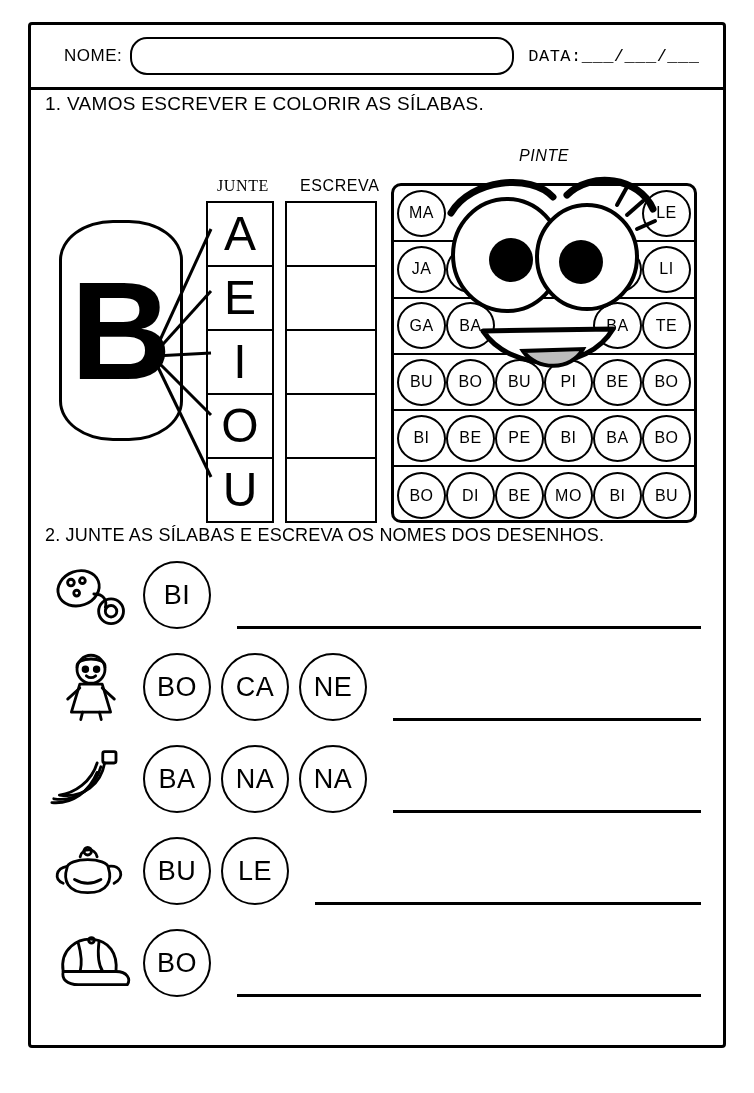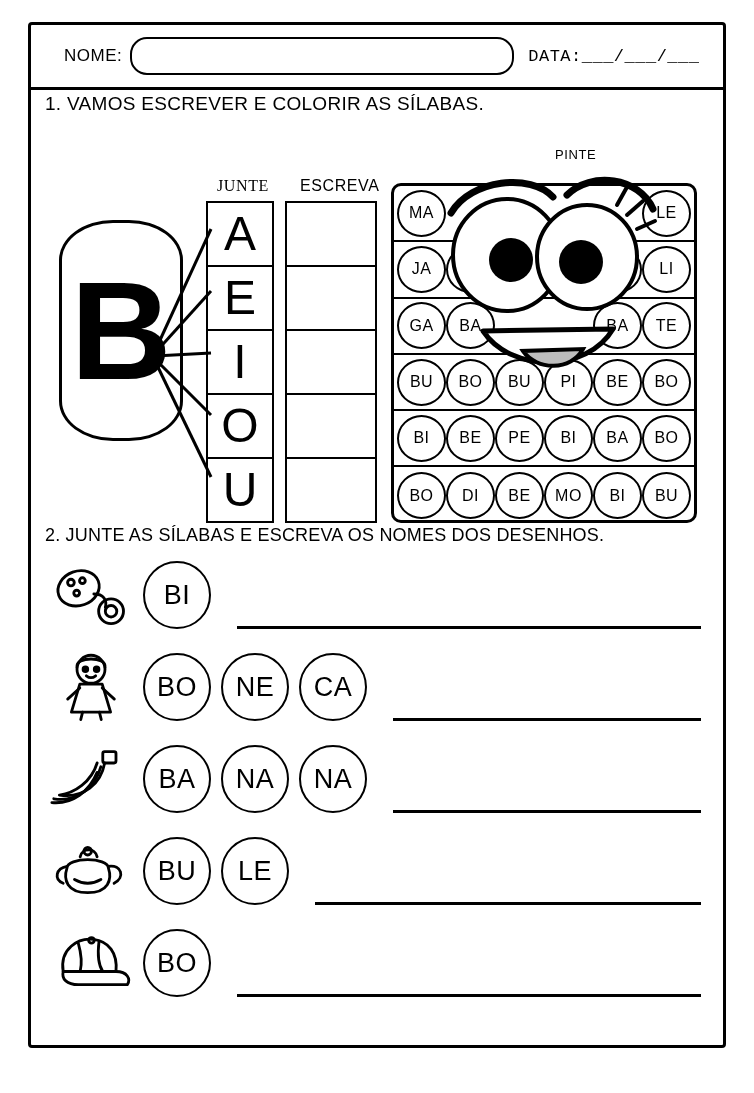--- a/index.html
+++ b/index.html
@@ -93,24 +93,25 @@
   }
   .lbl-escreva {
     position: absolute;
     left: 269px;
     top: 152px;
     font-size: 16px;
     letter-spacing: .6px;
   }
   .lbl-pinte {
     position: absolute;
-    left: 524px;
+    left: 488px;
     top: 122px;
-    font-size: 13px;
+    font-size: 16px;
     letter-spacing: .6px;
+    font-style: italic;
   }
 
   .vowel-col {
     position: absolute;
     left: 175px;
     top: 176px;
     width: 68px;
     border: 2.5px solid #000;
     box-sizing: border-box;
   }
@@ -393,22 +394,22 @@
         <path d="M40 27 q5 4 10 0"></path>
         <path d="M33 36 L57 36 L66 66 L24 66 Z"></path>
         <path d="M33 40 L20 52"></path>
           <path d="M57 40 L70 52"></path>
         <path d="M36 66 L34 74"></path>
           <path d="M54 66 L56 74"></path>
       </svg>
     </div>
     <div class="syls">
       <div class="syl">BO</div>
+      <div class="syl">CA</div>
       <div class="syl">NE</div>
-      <div class="syl">CA</div>
     </div>
     <div class="answer-line"></div>
   </div>
 
   <div class="ex-row" style="top:712px;">
     <div class="ex-pic">
       <svg viewBox="0 0 95 70" width="90" height="66" fill="none" stroke="#000" stroke-width="3" stroke-linecap="round" stroke-linejoin="round">
         <rect x="60" y="6" width="14" height="12" rx="2"></rect>
         <path d="M62 18 C58 40, 40 56, 14 52 C30 50, 48 38, 54 18"></path>
         <path d="M58 22 C52 44, 32 60, 8 56"></path>

